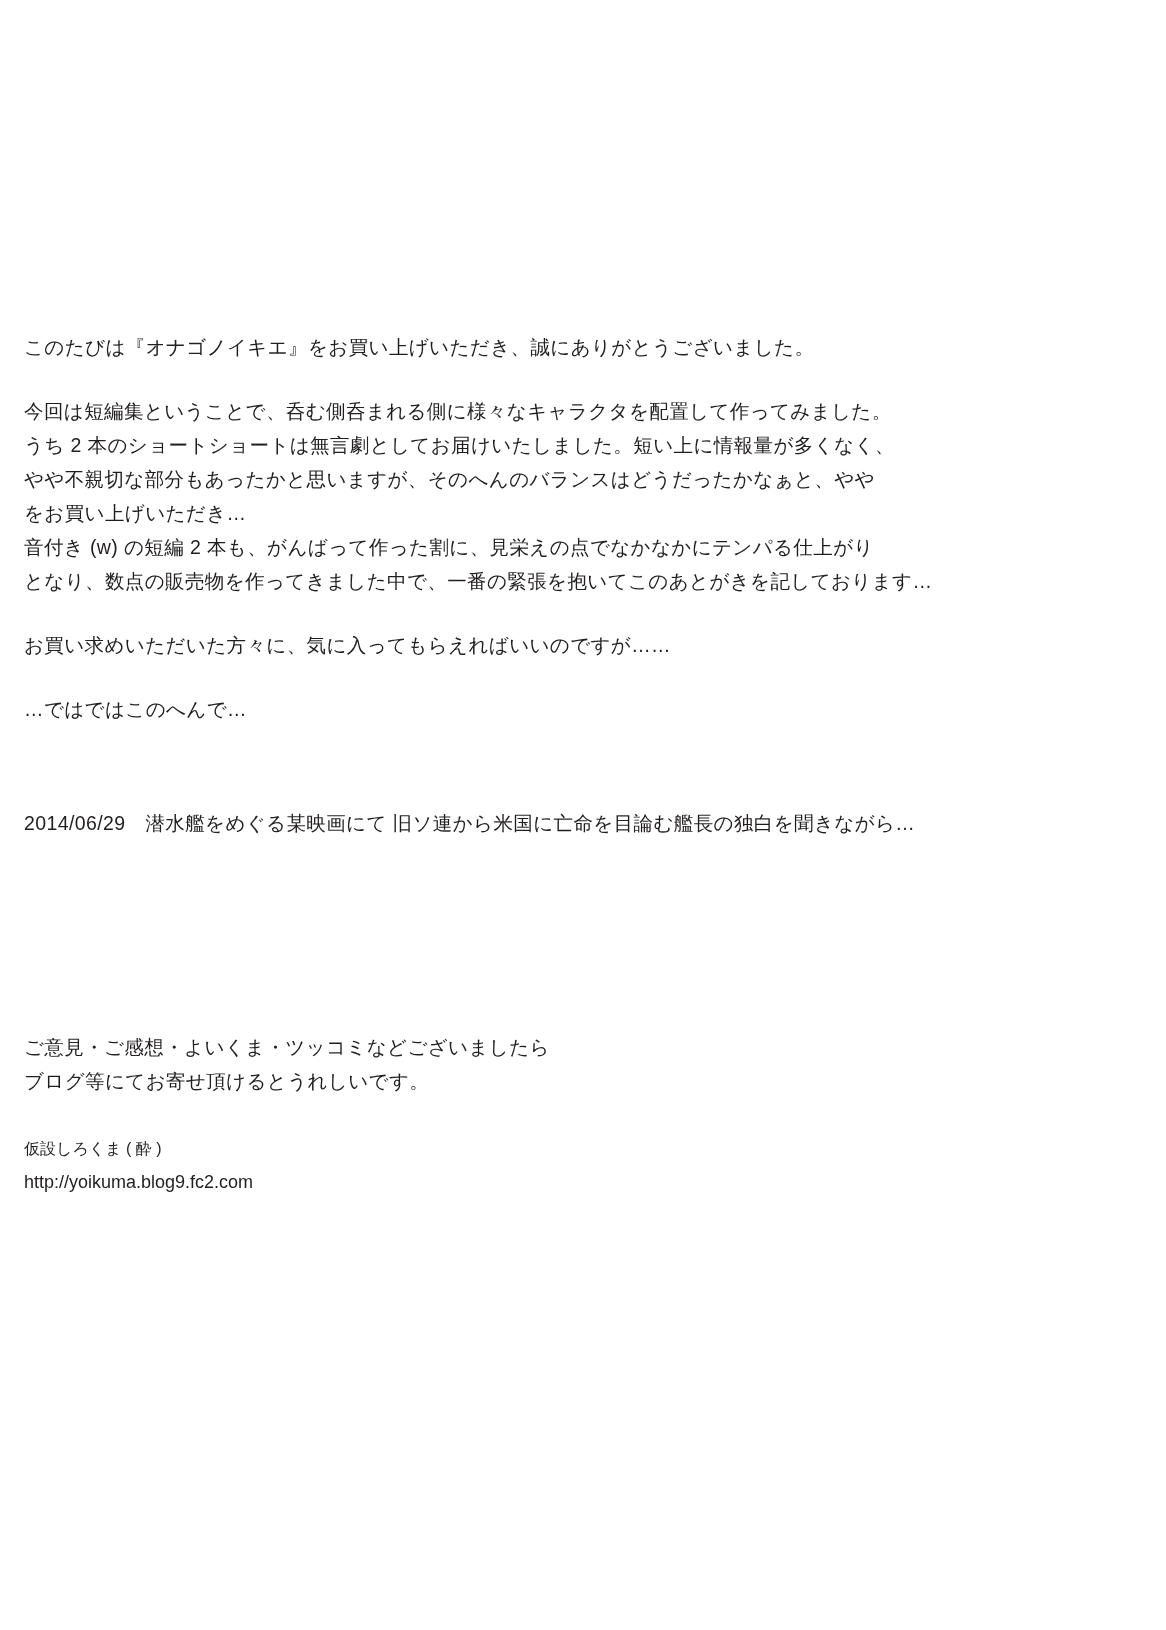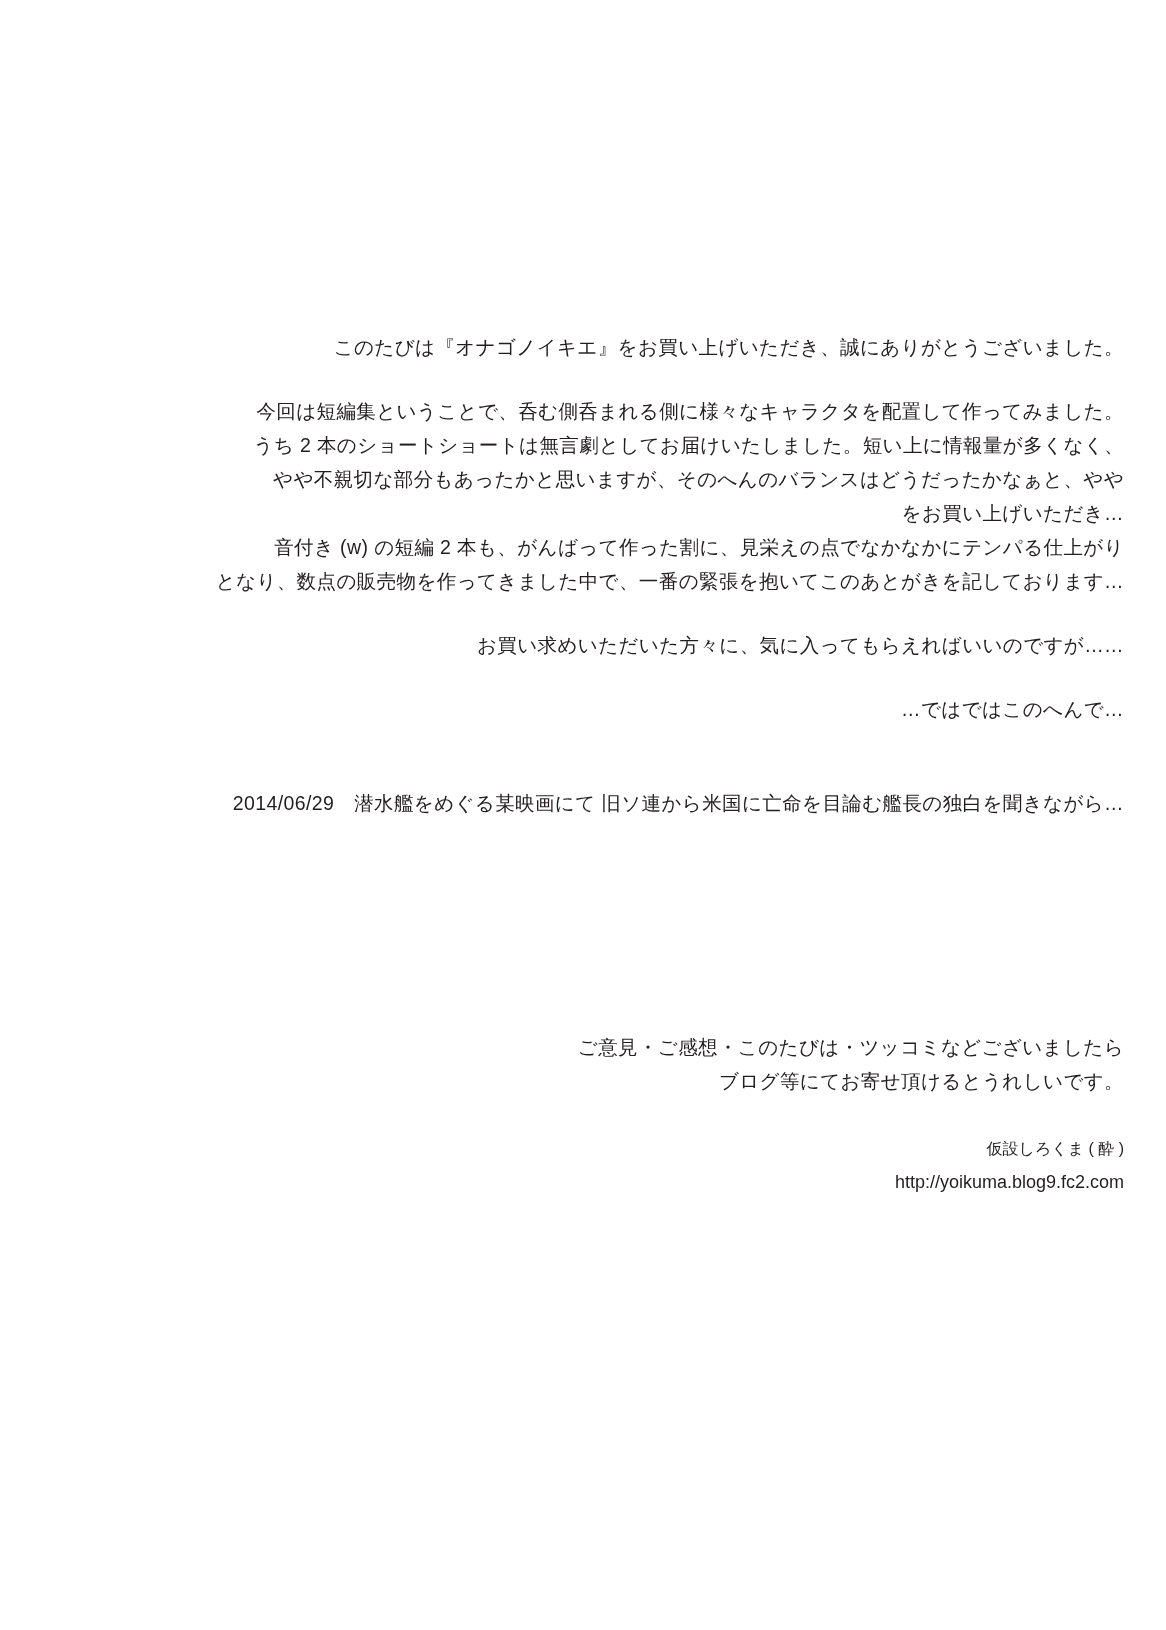--- a/index.html
+++ b/index.html
@@ -15,40 +15,39 @@
     color: #231f20;
     overflow: hidden;
   }
   .page {
     position: absolute;
     left: 0;
     top: 0;
     width: 1166px;
     height: 1630px;
     background: #ffffff;
-    text-align: right;
   }
   .content {
     position: absolute;
     left: 24px;
     top: 330px;
     width: 1100px;
   }
   .para {
     font-size: 19.5px;
     line-height: 34px;
     letter-spacing: 0.02em;
     color: #221e1f;
     margin: 0;
     white-space: pre-wrap;
   }
   .gap-sm { height: 34px; }
   .gap-md { height: 30px; }
   .gap-lg { height: 60px; }
-  .block-date { font-size: 19.5px; line-height: 34px; }
+  .block-date { font-size: 19.5px; line-height: 34px; margin-top: 20px; }
   .signature { font-size: 19.5px; line-height: 34px; }
 
   .footer {
     position: absolute;
     left: 24px;
     top: 1030px;
     width: 1100px;
   }
   .footer .para { font-size: 19.5px; line-height: 34px; }
   .blogname {
@@ -97,21 +96,21 @@
     <div class="gap-lg"></div>
 
     <p class="para block-date">2014/06/29　潜水艦をめぐる某映画にて 旧ソ連から米国に亡命を目論む艦長の独白を聞きながら…</p>
 
     <div class="gap-md"></div>
 
 
   </div>
 
   <div class="footer">
-    <p class="para">ご意見・ご感想・このたびは・ツッコミなどございましたら</p>
+    <p class="para">ご意見・ご感想・よいくま・ツッコミなどございましたら</p>
     <p class="para">ブログ等にてお寄せ頂けるとうれしいです。</p>
 
     <div class="gap-sm"></div>
 
     <p class="blogname">仮設しろくま ( 酔 )</p>
     <a class="bloglink" href="#">http://yoikuma.blog9.fc2.com</a>
   </div>
 
 </div>
 

